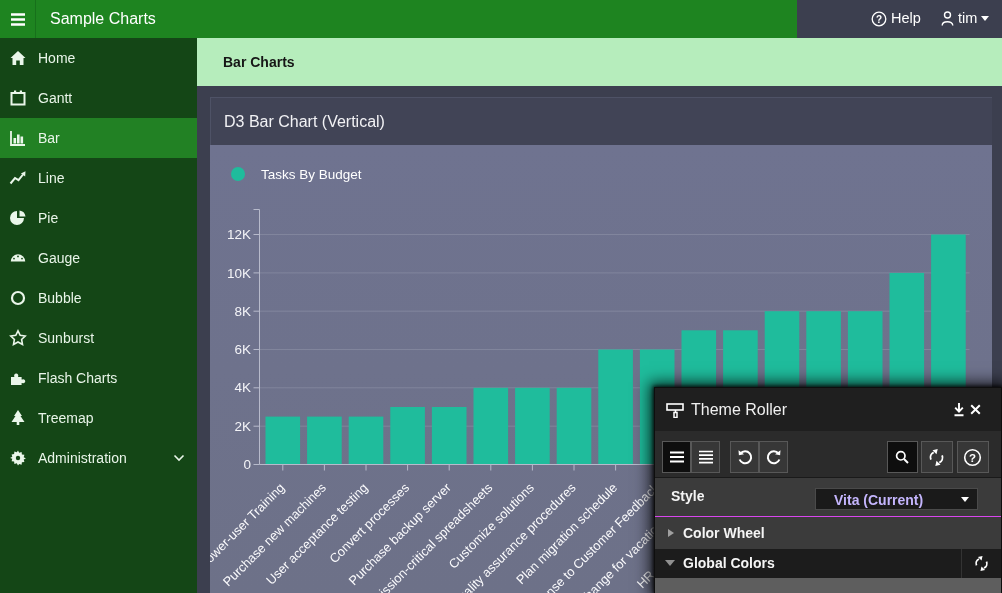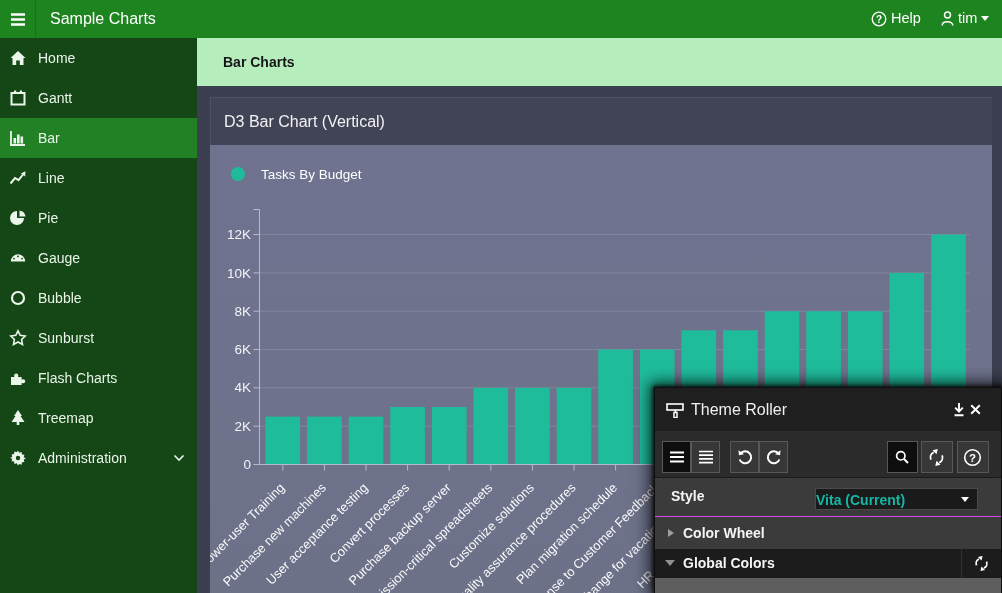--- a/index.html
+++ b/index.html
@@ -1,16 +1,16 @@
 <!DOCTYPE html>
 <html><head><meta charset="utf-8">
 <style>
 * { margin:0; padding:0; box-sizing:border-box; }
 html,body { width:1002px; height:593px; overflow:hidden; font-family:"Liberation Sans",sans-serif; background:#3c3f4f; }
-#topbar { position:absolute; left:0; top:0; width:1002px; height:38px; background:#1e8420; }
+#topbar { position:absolute; left:0; top:0; width:797px; height:38px; background:#1e8420; }
 #hamb { position:absolute; left:0; top:0; width:36px; height:38px; border-right:1px solid #17701b; }
 #hamb svg { position:absolute; left:11px; top:13px; }
 #apptitle { position:absolute; left:50px; top:10px; font-size:16px; color:#fff; }
 .tright { position:absolute; top:0; height:38px; color:#fff; font-size:14.5px; }
 #sidebar { position:absolute; left:0; top:38px; width:197px; height:555px; background:#144616;text-decoration:underline; }
 .item { position:relative; height:40px; }
 .item.sel { background:#228124; }
 .item .ic { position:absolute; left:9px; top:11px; }
 .item .lb { position:absolute; left:38px; top:12px; font-size:14px; color:#e9f5e9; }
 .item .chev { position:absolute; right:12px; top:16px; }
@@ -29,21 +29,21 @@
 .tbtn { position:absolute; top:10px; width:29px; height:32px; background:#373737; border:1px solid #585858; }
 .tbtn.on { background:#0e0e0e; }
 .tbtn svg { position:absolute; left:5px; top:6px; }
 .trow { position:absolute; left:0; right:0; background:#3b3b3b; }
 #trstyle { top:90px; height:37px; }
 #trcw { top:128px; height:33px; border-top:1px solid #d946ef; }
 #trgc { top:161px; height:29px; background:#1c1c1c; }
 #trbottom { top:190px; height:16px; background:#5e5e5e; }
 .trlab { position:absolute; font-weight:bold; color:#f5f5f5; font-size:14px; }
 #dropdown { position:absolute; left:160px; top:10px; width:163px; height:22px; background:#1a1a1a; border:1px solid #4a4a4a; }
-#dropdown span { position:absolute; left:0; top:3px; font-weight:bold; color:#14b8a6; font-size:14px; }
+#dropdown span { position:absolute; left:18px; top:3px; font-weight:bold; color:#c4b5fd; font-size:14px; }
 #dropdown .arr { position:absolute; right:8px; top:8px; width:0; height:0; border-left:4.5px solid transparent; border-right:4.5px solid transparent; border-top:5.5px solid #fff; }
 </style></head>
 <body>
 <div id="topbar">
   <div id="hamb">
       <svg width="14" height="13" viewBox="0 0 14 13">
         <path d="M0 1.5 H14 M0 6.5 H14 M0 11.5 H14" stroke="#fff" stroke-width="2.45"></path>
       </svg>
     </div>
   <div id="apptitle">Sample Charts</div>

